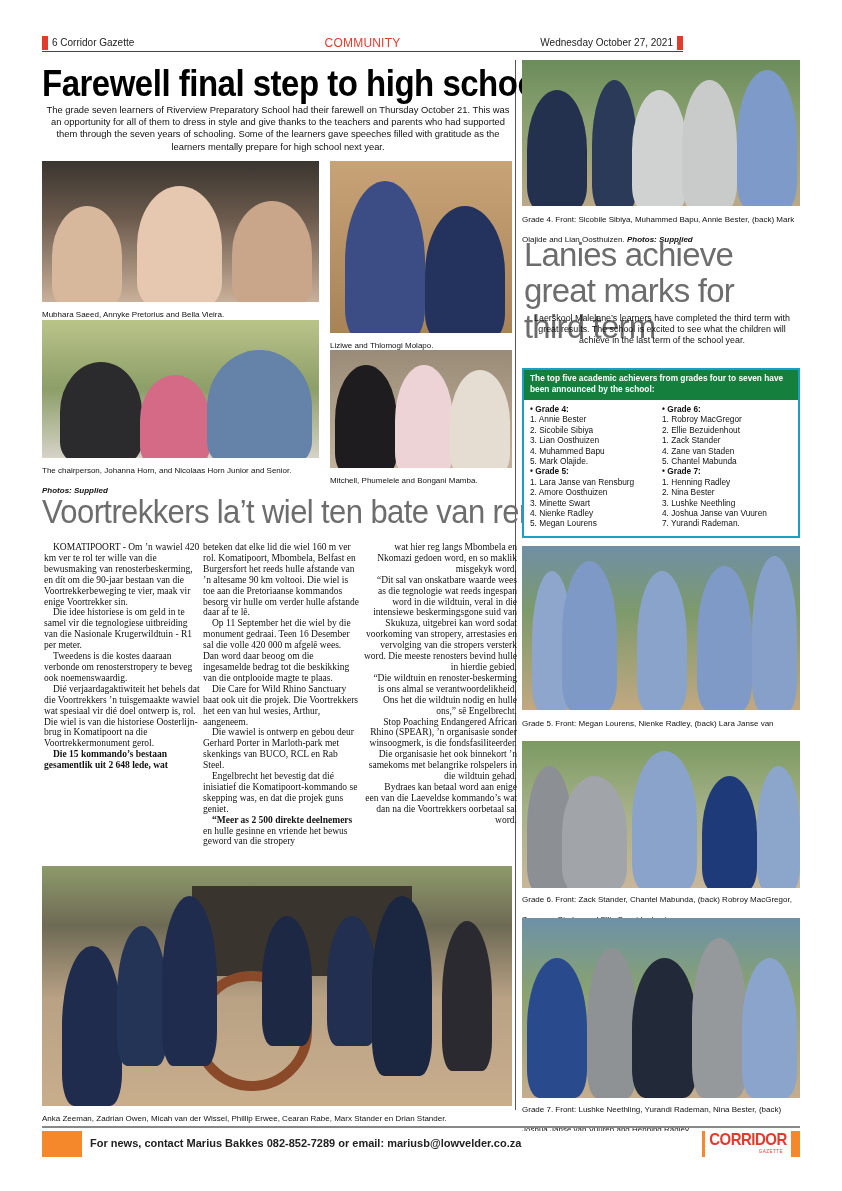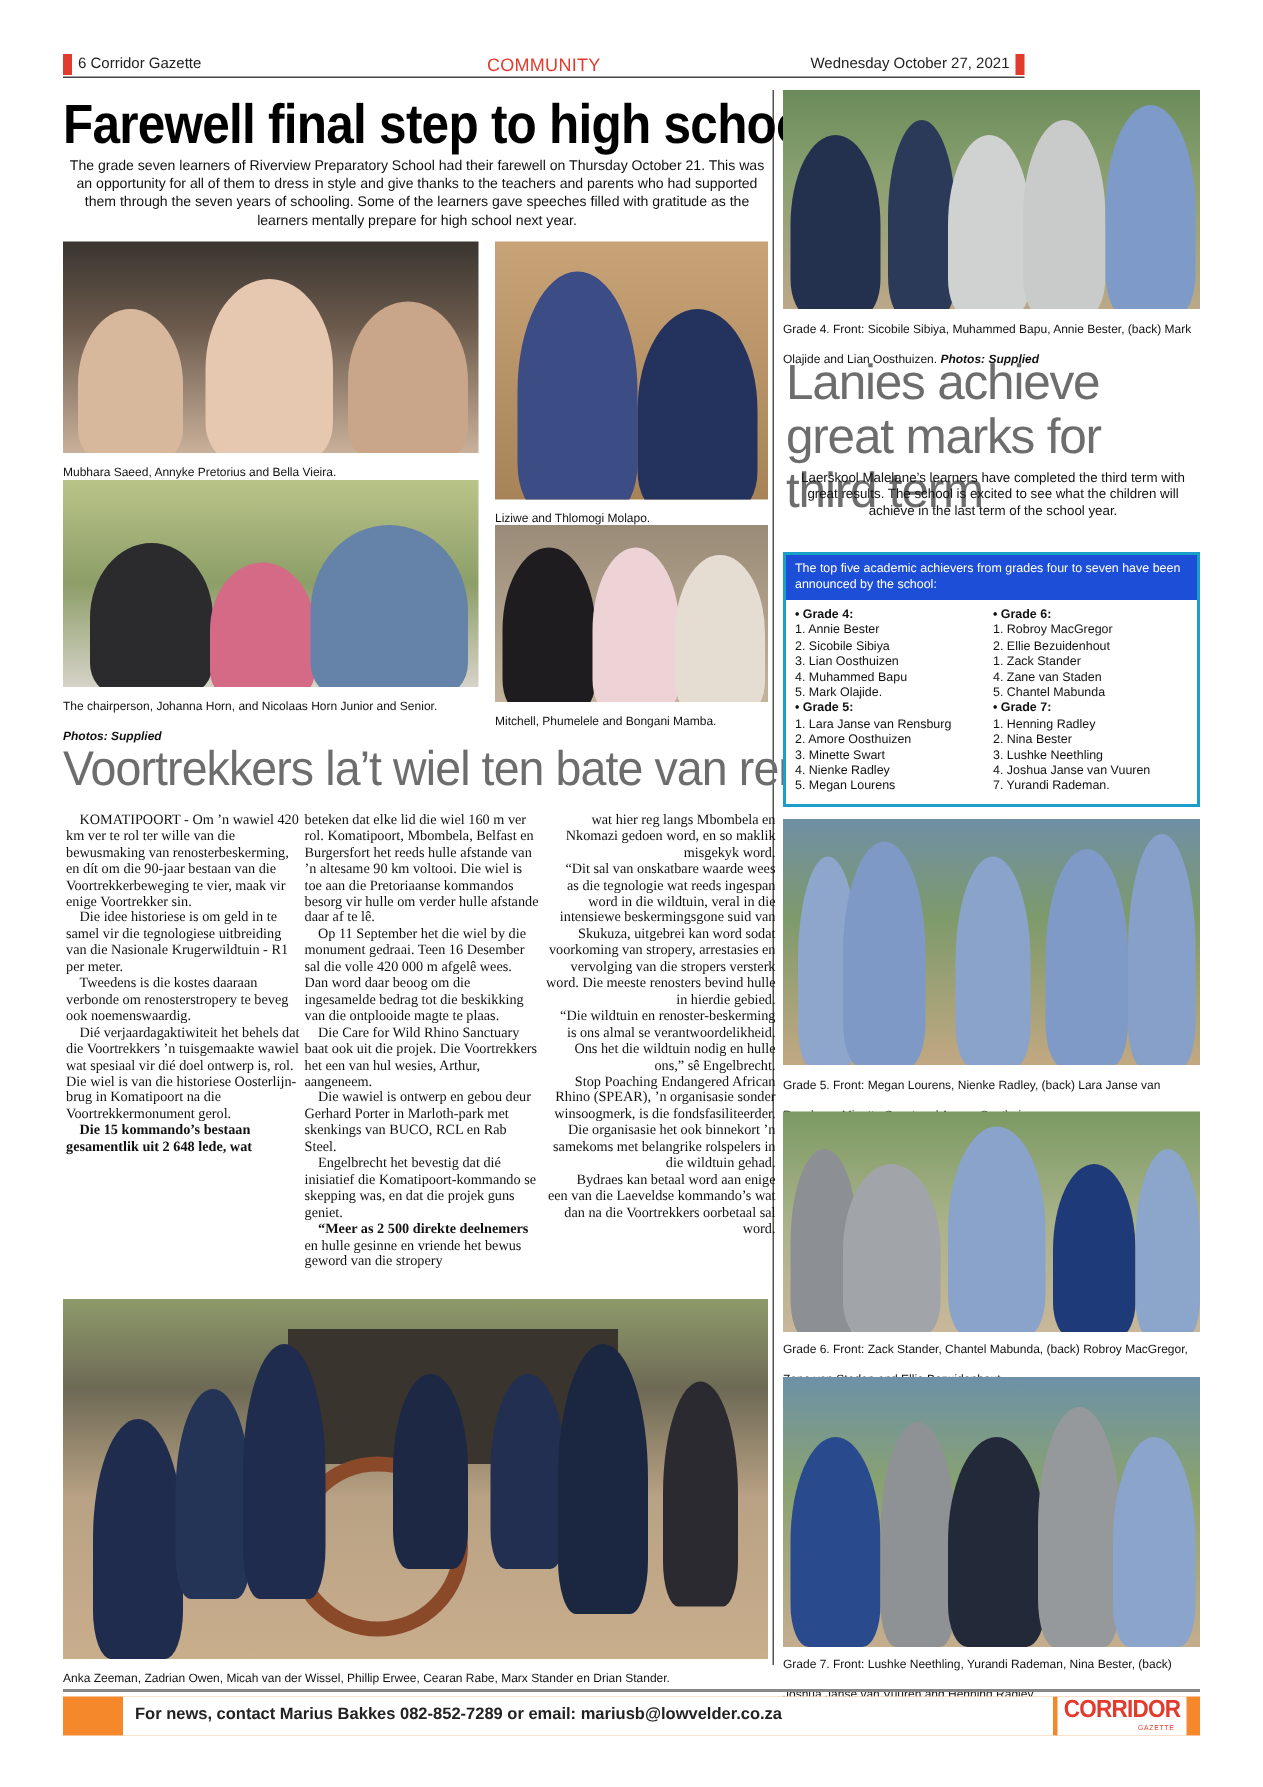--- a/index.html
+++ b/index.html
@@ -33,21 +33,21 @@
     .col { position: absolute; top: 542px; width: 156px; font-family: "Liberation Serif", serif; font-size: 9.5px; line-height: 10.9px; color: #111; }
     .col p { text-indent: 9px; }
     .col p.noind { text-indent: 0; }
     .col p.bold { font-weight: bold; }
 
     
     .h-lanies { position: absolute; left: 524px; top: 237px; width: 276px; font-size: 33px; line-height: 36px; color: #6d6d6d; letter-spacing: -0.8px; }
     .lanies-intro { position: absolute; left: 524px; top: 313px; width: 276px; text-align: center; font-size: 8.9px; line-height: 11px; color: #111; }
 
     .box { position: absolute; left: 522px; top: 368px; width: 278px; height: 170px; border: 2px solid #1aa0c8; background: #fff; }
-    .box .bh { background: #1d4ed8; color: #fff; font-weight: normal; font-size: 8.3px; line-height: 11px; padding: 3px 6px 5px 6px; height: 30px; }
+    .box .bh { background: #15803d; color: #fff; font-weight: bold; font-size: 8.3px; line-height: 11px; padding: 3px 6px 5px 6px; height: 30px; }
     .box .cols { display: flex; padding: 4px 4px 0 6px; }
     .box .bc { width: 50%; font-size: 8.3px; line-height: 10.4px; color: #111; }
     .box .gt { font-weight: bold; }
 
     
     .foot { position: absolute; left: 42px; top: 1131px; width: 758px; height: 26px; background: #f6882c; }
     .foot .inner { position: absolute; left: 40px; top: 0; width: 620px; height: 26px; background: #fff; }
     .foot .txt { position: absolute; left: 8px; top: 6px; font-size: 11px; font-weight: bold; color: #222; white-space: nowrap; }
     .foot .logo { position: absolute; left: 624px; top: 0; width: 86px; height: 26px; background: #fff; text-align: center; margin-left: 39px; }
     .foot .logo .l1 { font-size: 15px; font-weight: bold; color: #e23b2e; letter-spacing: -0.5px; line-height: 18px; transform: scaleY(1.1); }

